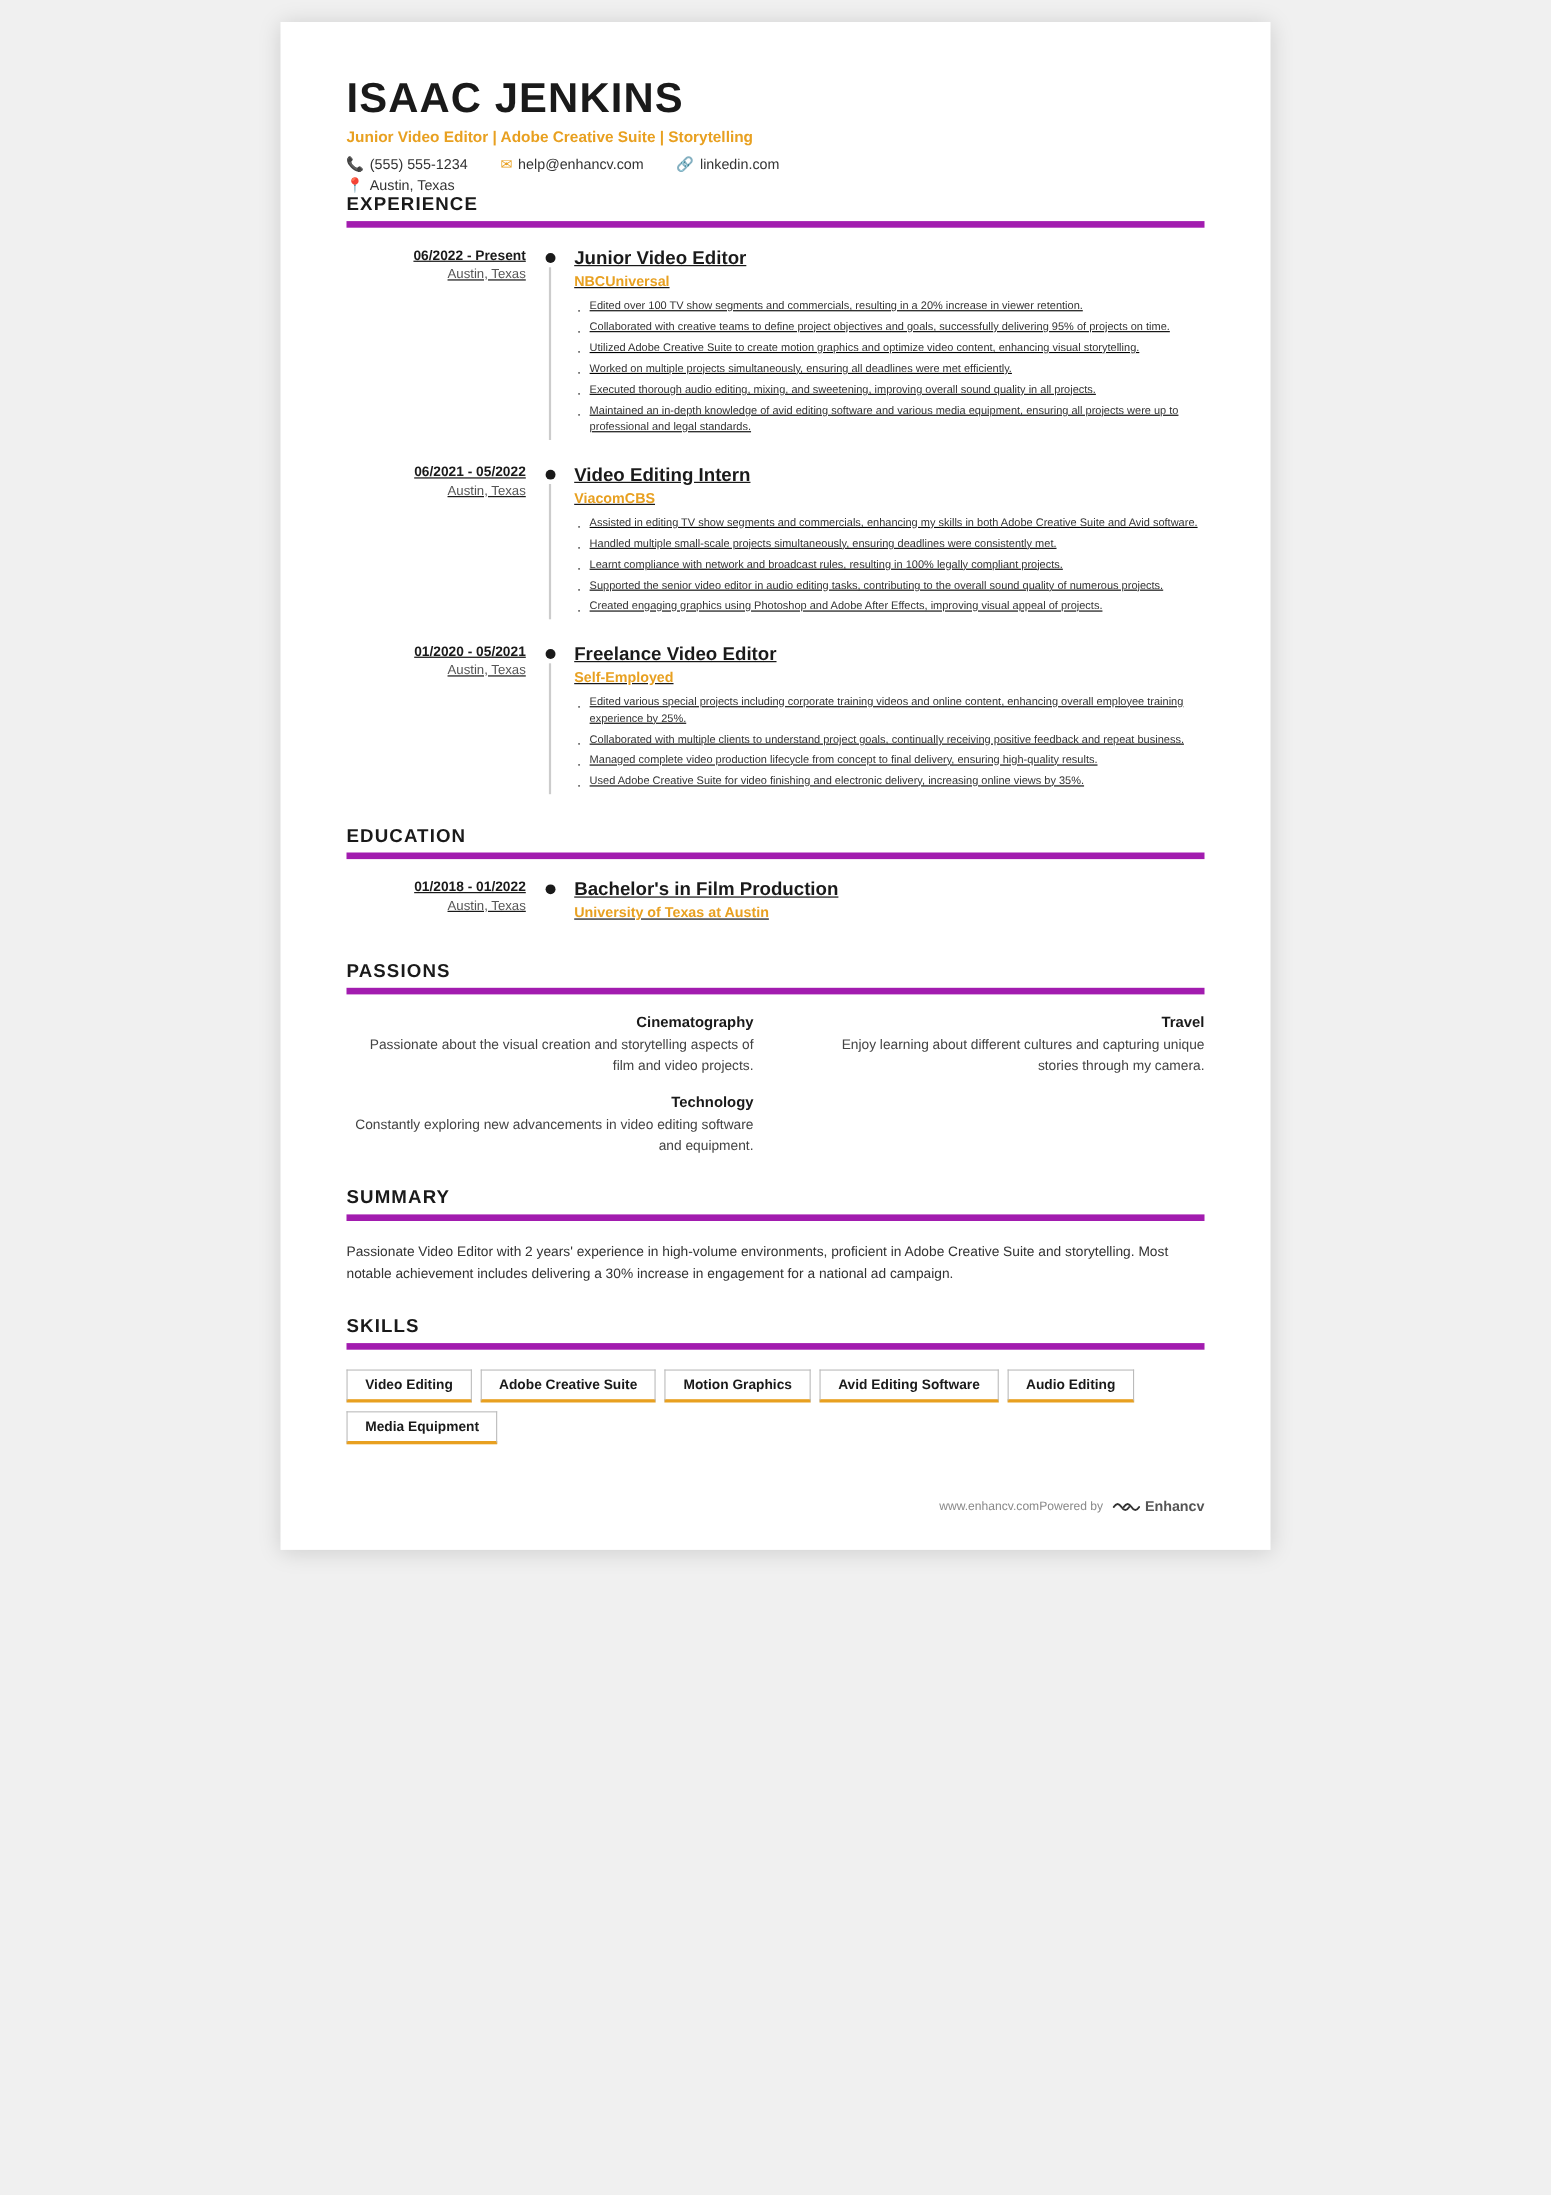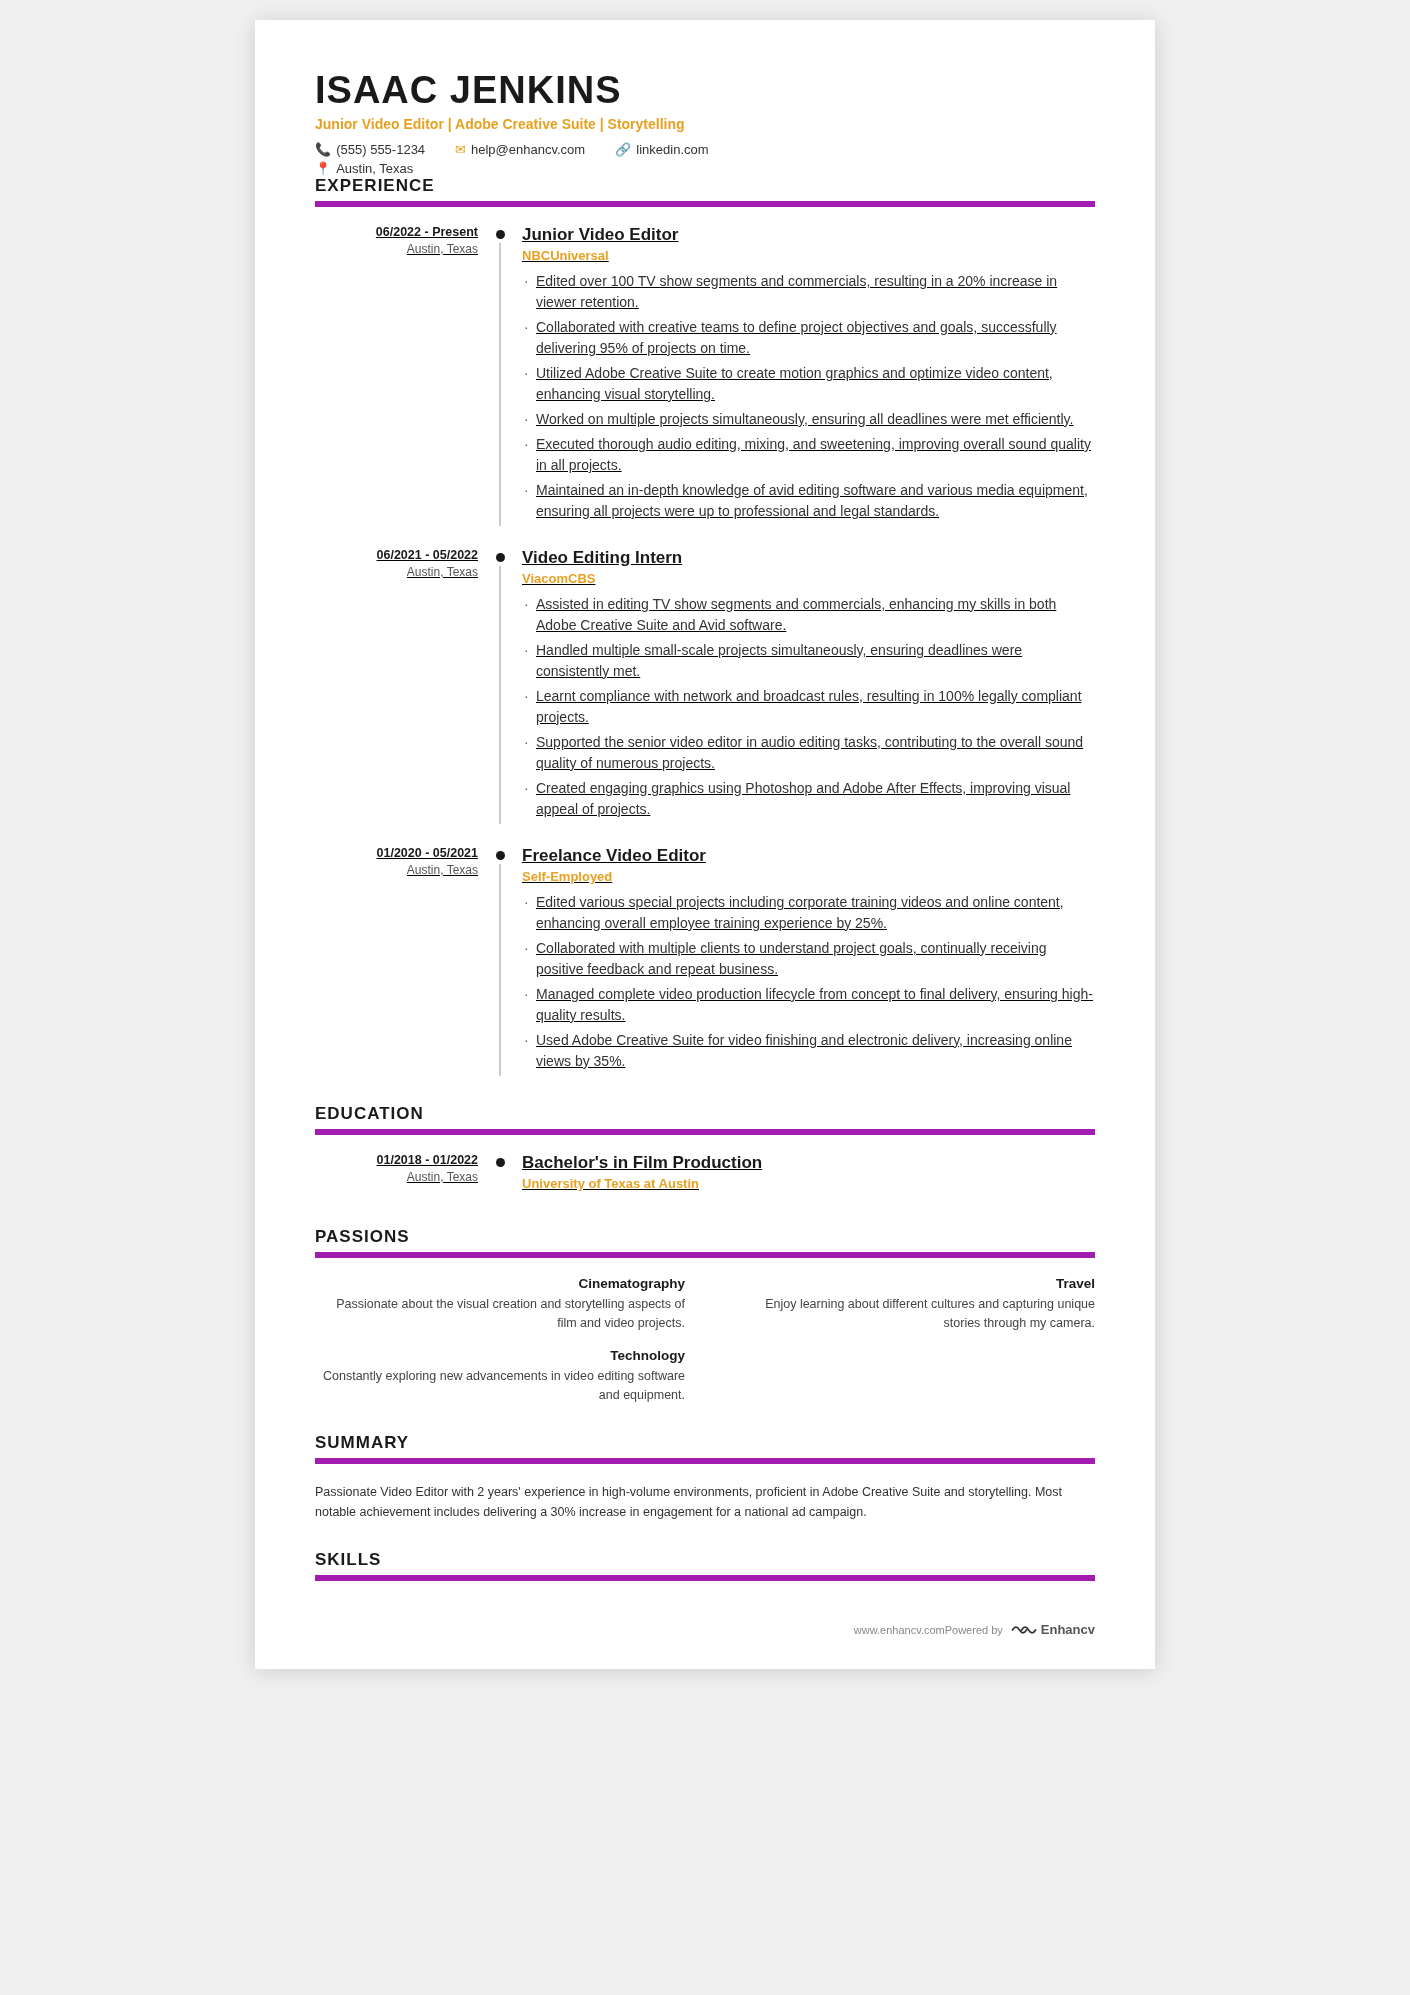--- a/index.html
+++ b/index.html
@@ -138,21 +138,21 @@
       font-size: 13px;
       font-weight: 700;
       color: #e8a020;
       margin-bottom: 8px;
     }
     .bullet-list {
       list-style: none;
       padding: 0;
     }
     .bullet-list li {
-      font-size: 14px;
+      font-size: 10px;
       color: #333;
       line-height: 1.5;
       margin-bottom: 4px;
       padding-left: 14px;
       position: relative;
     }
     .bullet-list li::before {
       content: '·';
       position: absolute;
       left: 2px;
@@ -372,20 +372,28 @@
     </div>
   </div>
 
   <div class="section">
     <div class="section-title">SUMMARY</div>
     <div class="summary-text">Passionate Video Editor with 2 years' experience in high-volume environments, proficient in Adobe Creative Suite and storytelling. Most notable achievement includes delivering a 30% increase in engagement for a national ad campaign.</div>
   </div>
 
   <div class="section">
     <div class="section-title">SKILLS</div>
+    <div class="skills-grid">
+      <div class="skill-tag">Video Editing</div>
+      <div class="skill-tag">Adobe Creative Suite</div>
+      <div class="skill-tag">Motion Graphics</div>
+      <div class="skill-tag">Avid Editing Software</div>
+      <div class="skill-tag">Audio Editing</div>
+      <div class="skill-tag">Media Equipment</div>
+    </div>
   </div>
 
   <div class="footer">
     <span class="footer-url">www.enhancv.com</span>
     <div class="footer-powered">
       <span>Powered by</span>
       <div class="footer-logo">
         <svg class="footer-logo-icon" viewBox="0 0 40 24" fill="none" xmlns="http://www.w3.org/2000/svg">
           <path d="M5 12 Q10 4 15 12 Q20 20 25 12" stroke="#333" stroke-width="2.5" fill="none" stroke-linecap="round"></path>
           <path d="M18 12 Q23 4 28 12 Q33 20 38 12" stroke="#333" stroke-width="2.5" fill="none" stroke-linecap="round"></path>

